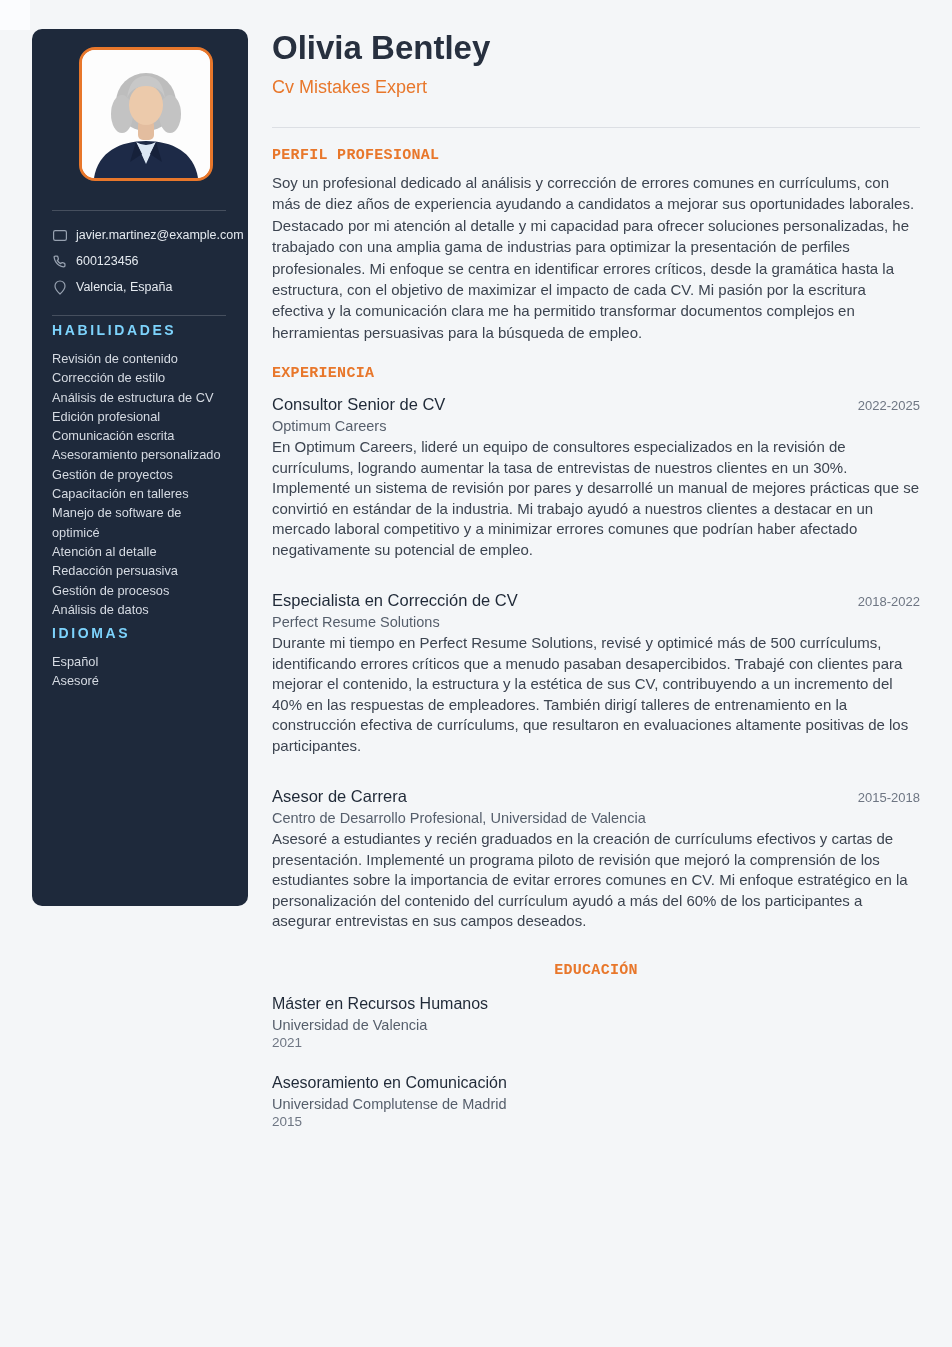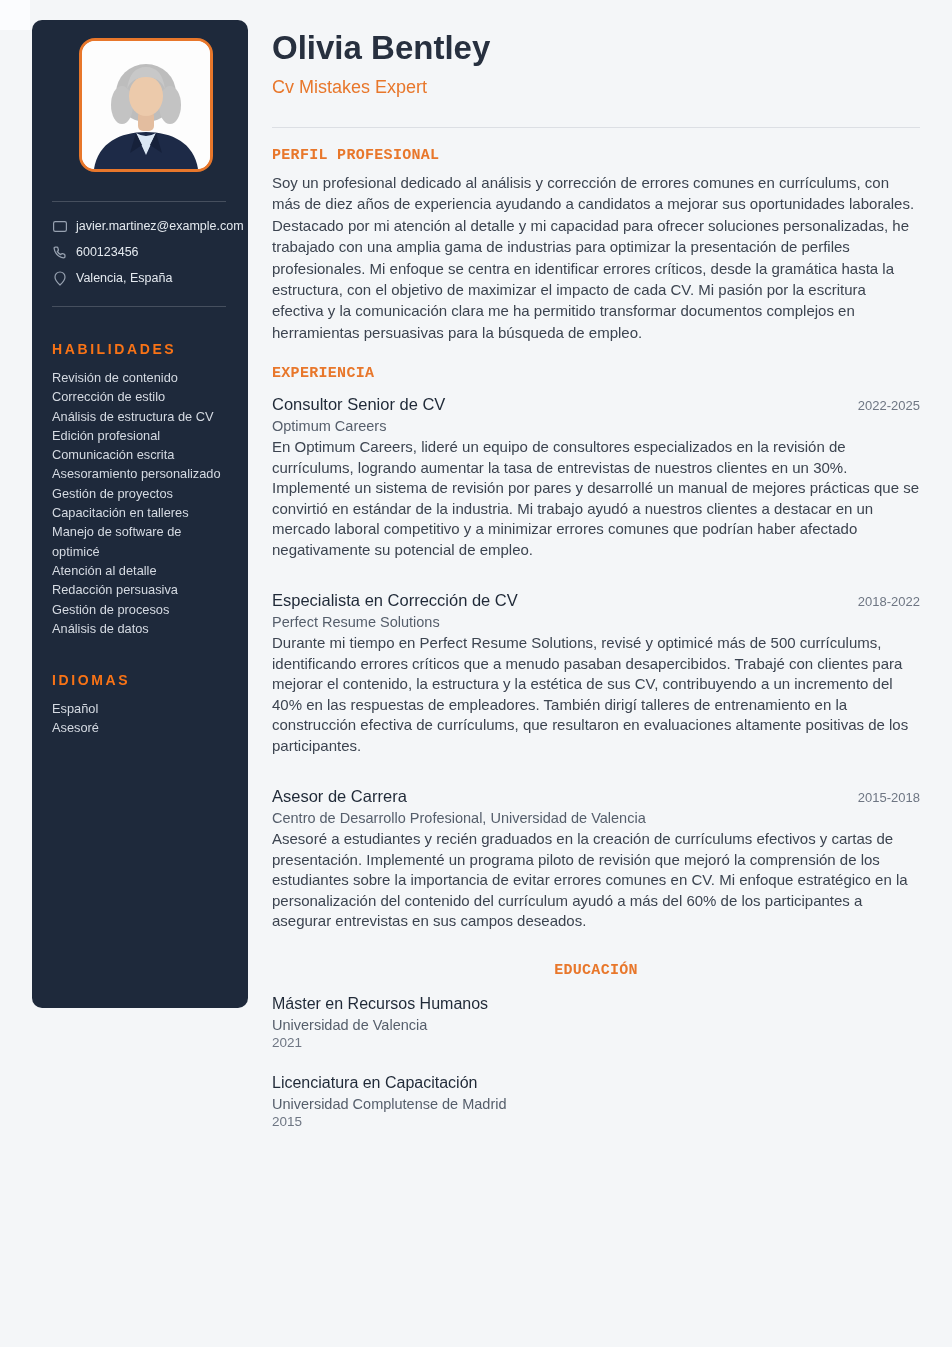--- a/index.html
+++ b/index.html
@@ -10,22 +10,22 @@
     font-family:"Liberation Sans", sans-serif;
     overflow:hidden;
   }
   .corner-artifact {
     position:absolute; left:0; top:0; width:30px; height:30px;
     background:#fbfcfe;
   }
 
   
   .sidebar {
-    position:absolute; left:32px; top:20px;
-    width:216px; height:988px;
+    position:absolute; left:32px; top:29px;
+    width:216px; height:877px;
     background:#1e293b;
     border-radius:10px;
     padding:18px 8px 36px 20px;
   }
   .photo-frame {
     width:134px; height:134px;
     margin:0 auto;
     border:3px solid #e8772b;
     border-radius:16px;
     background:#ffffff;
@@ -40,24 +40,24 @@
   .contact-row {
     display:flex; align-items:center; gap:9px;
     color:#e4e9ef; font-size:12.5px;
     margin-bottom:10px;
     min-height:16px;
   }
   .contact-row .cicon { flex:0 0 15px; height:15px; display:flex; align-items:center; justify-content:center; }
   .contact-row svg { display:block; }
   .side-divider.second { margin-top:20px; margin-bottom:0; }
   .sidebar-heading {
-    color:#f97316;
+    color:#7dd3fc;
     font-size:14px; font-weight:bold;
     letter-spacing:2.6px;
-    margin-top:34px; margin-bottom:11px;
+    margin-top:6px; margin-bottom:11px;
   }
   .skill-list div, .lang-list div {
     color:#d5dae2;
     font-size:12.8px;
     line-height:19.3px;
     padding-right:12px;
   }
 
   
   .main {
@@ -237,19 +237,19 @@
   <section class="education-section">
     <div class="section-heading">EDUCACIÓN</div>
 
     <div class="edu">
       <div class="edu-degree">Máster en Recursos Humanos</div>
       <div class="edu-school">Universidad de Valencia</div>
       <div class="edu-year">2021</div>
     </div>
 
     <div class="edu">
-      <div class="edu-degree">Licenciatura en Capacitación</div>
+      <div class="edu-degree">Asesoramiento en Comunicación</div>
       <div class="edu-school">Universidad Complutense de Madrid</div>
       <div class="edu-year">2015</div>
     </div>
   </section>
 
 </main>
 
 </body></html>

